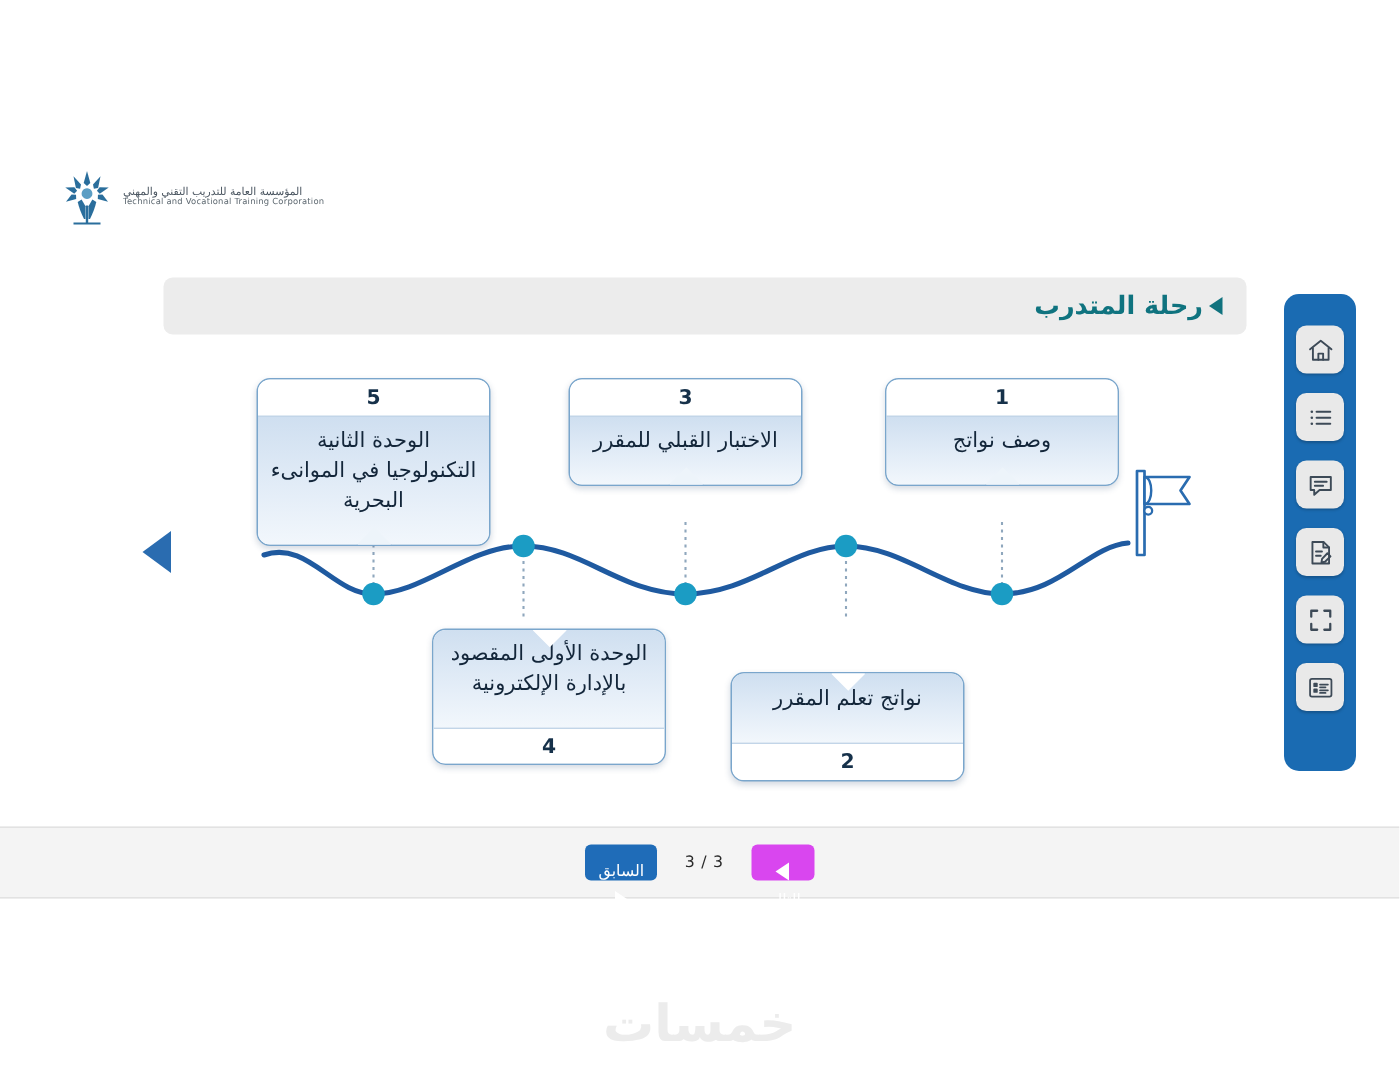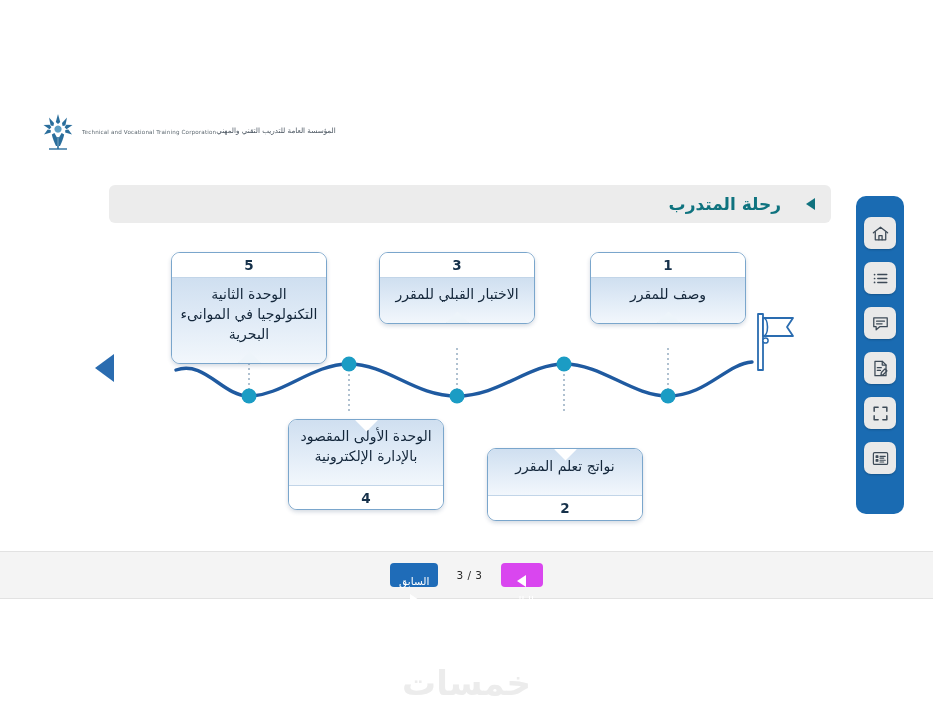--- a/index.html
+++ b/index.html
@@ -33,21 +33,21 @@
     gap: 6px;
   }
   #logo-mark {
     width: 36px;
     height: 40px;
     flex: 0 0 auto;
     position: relative;
   }
   #logo-text-wrap {
     display: flex;
-    flex-direction: row;
+    flex-direction: column;
     align-items: flex-end;
     line-height: 1.15;
   }
   .logo-ar {
     font-size: 7.2px;
     color: #4a5560;
     white-space: nowrap;
     letter-spacing: .2px;
   }
   .logo-en {
@@ -64,21 +64,21 @@
     left: 109px;
     top: 185px;
     width: 722px;
     height: 38px;
     background: #ececec;
     border-radius: 6px;
     display: flex;
     align-items: center;
     justify-content: flex-start;
     padding: 0 16px 0 14px;
-    gap: 25px;
+    gap: 4px;
   }
   #title-caret {
     width: 0; height: 0;
     border-top: 6px solid transparent;
     border-bottom: 6px solid transparent;
     border-right: 9px solid #10727e;
     flex: 0 0 auto;
   }
   #title-text {
     font-size: 17px;
@@ -424,21 +424,21 @@
   </div>
 
   <div class="card top" id="card-3">
     <div class="card-num">3</div>
     <div class="card-body">الاختبار القبلي للمقرر</div>
     <div class="tail"></div>
   </div>
 
   <div class="card top" id="card-1">
     <div class="card-num">1</div>
-    <div class="card-body">وصف للمقرر</div>
+    <div class="card-body">وصف نواتج</div>
     <div class="tail"></div>
   </div>
 
   <div class="card bottom" id="card-4">
     <div class="tail"></div>
     <div class="card-body">الوحدة الأولى المقصود بالإدارة الإلكترونية</div>
     <div class="card-num">4</div>
   </div>
 
   <div class="card bottom" id="card-2">

